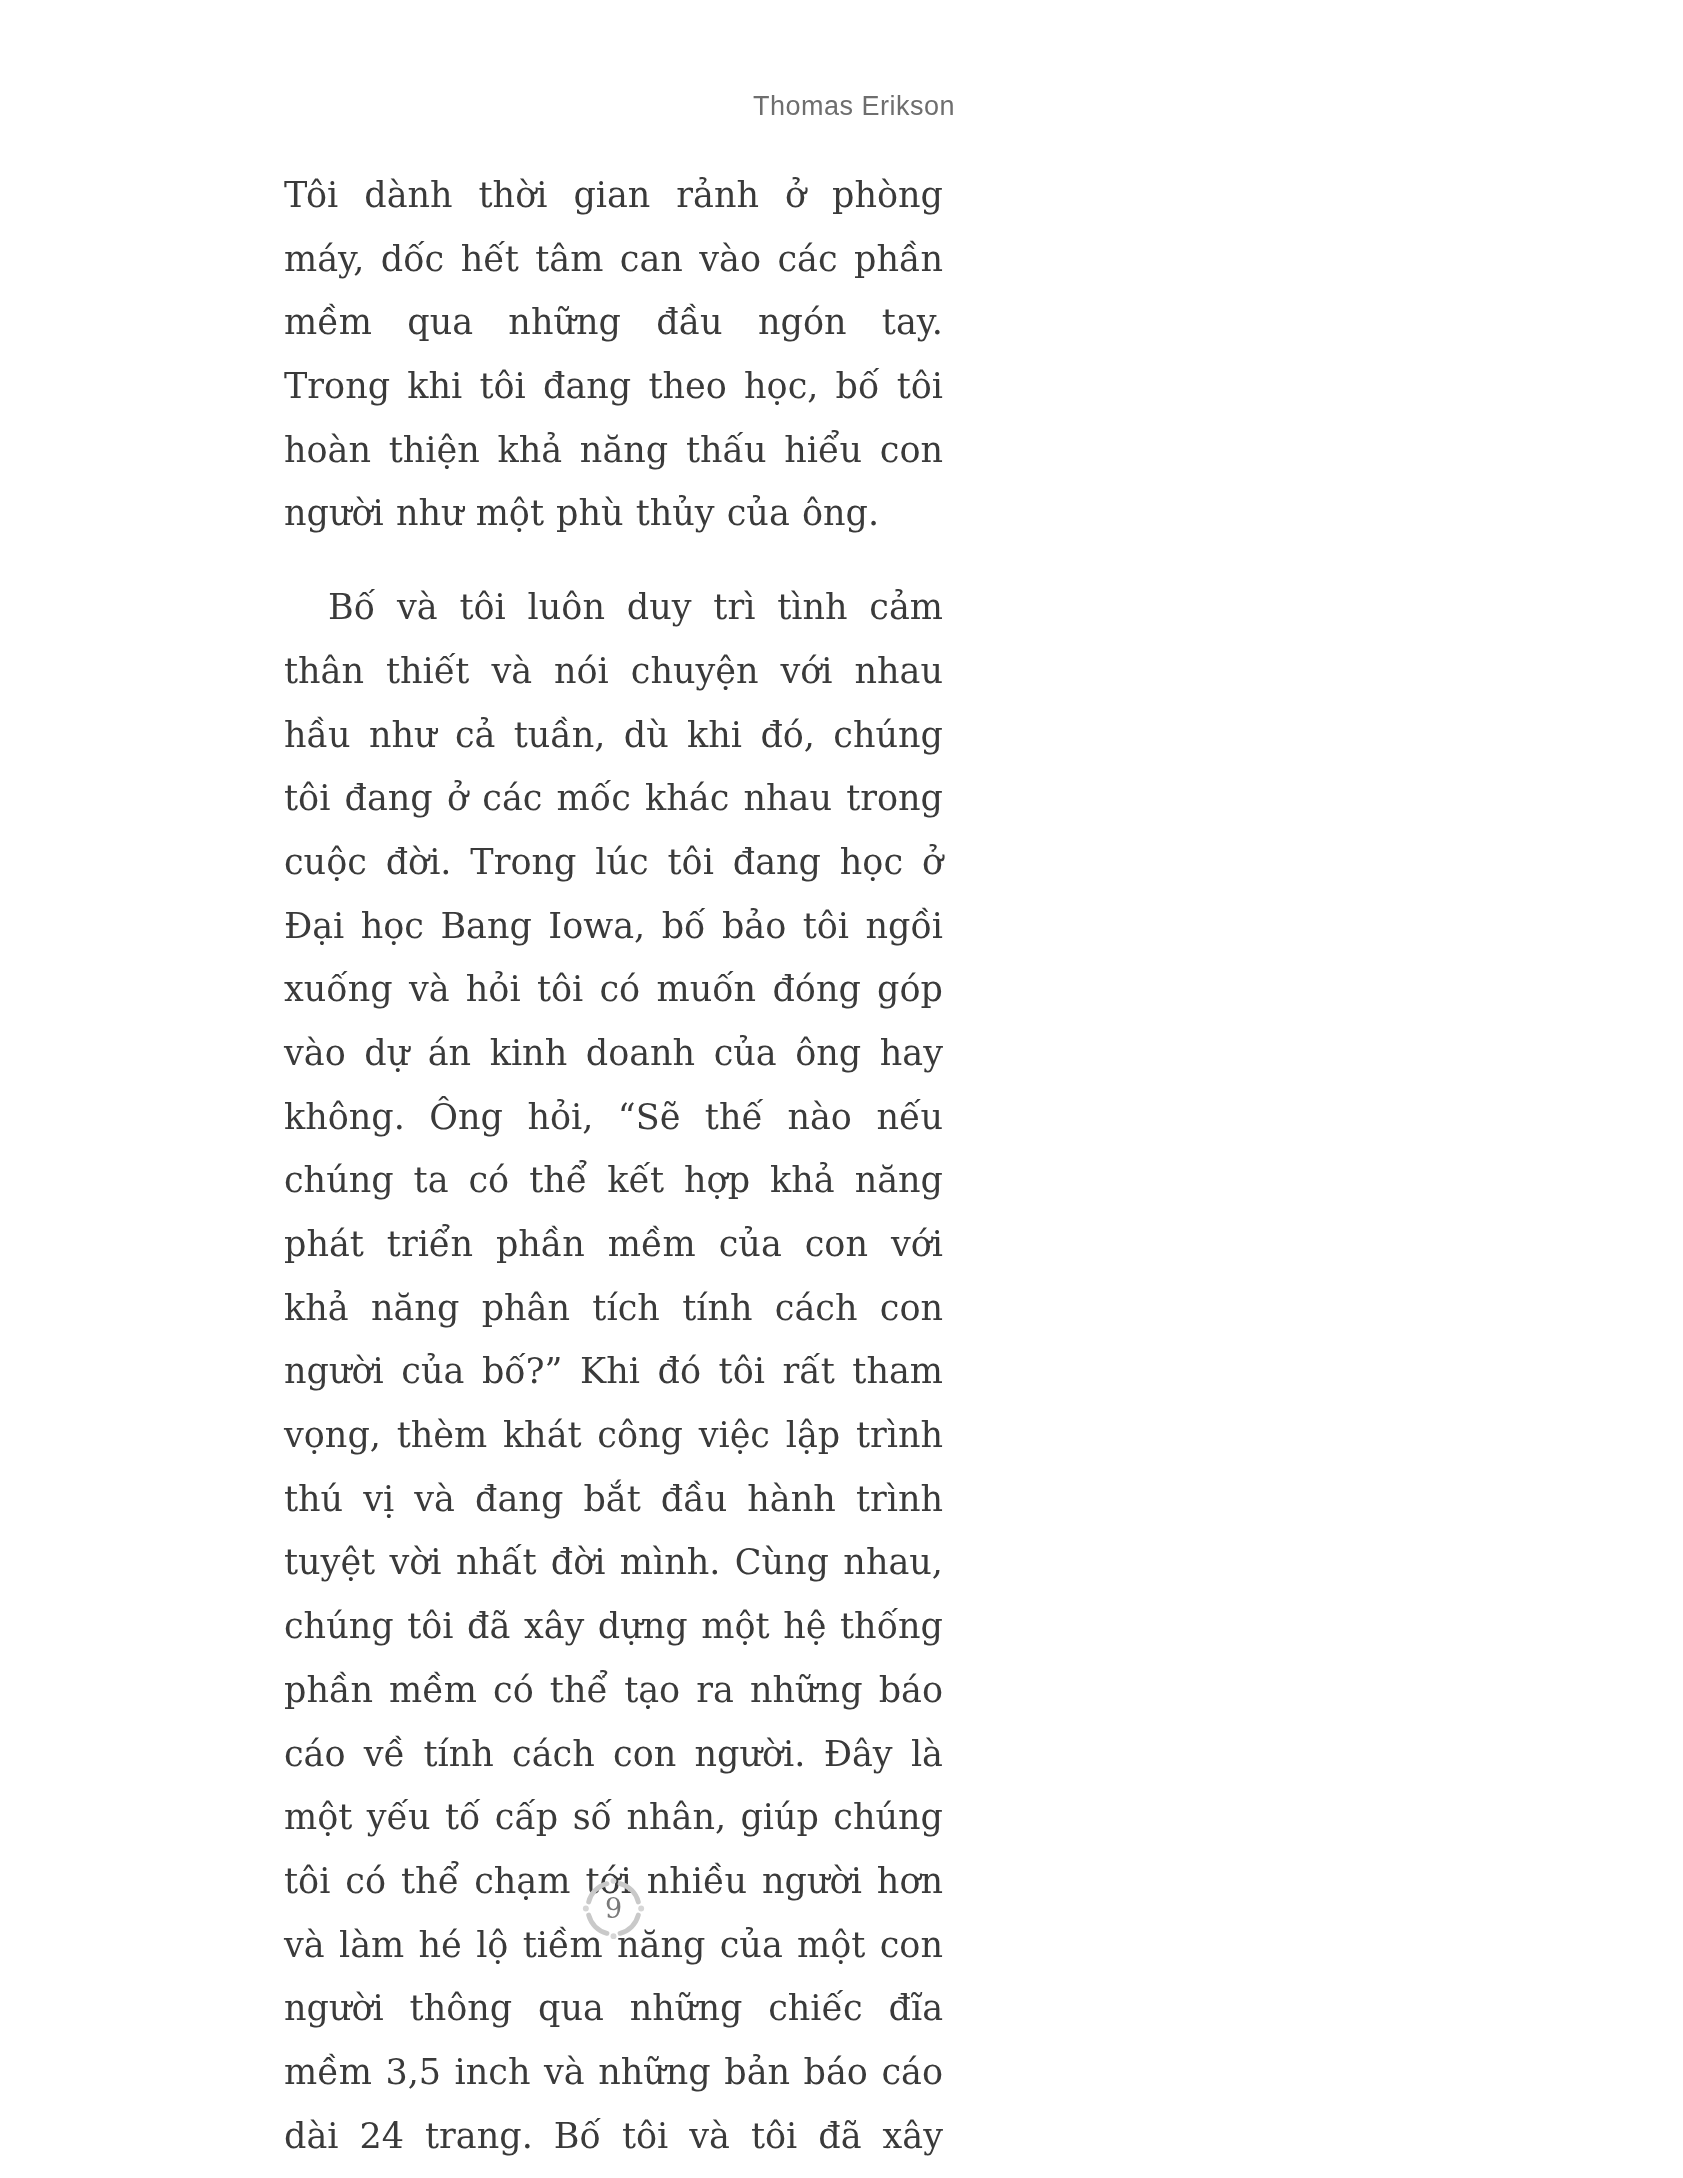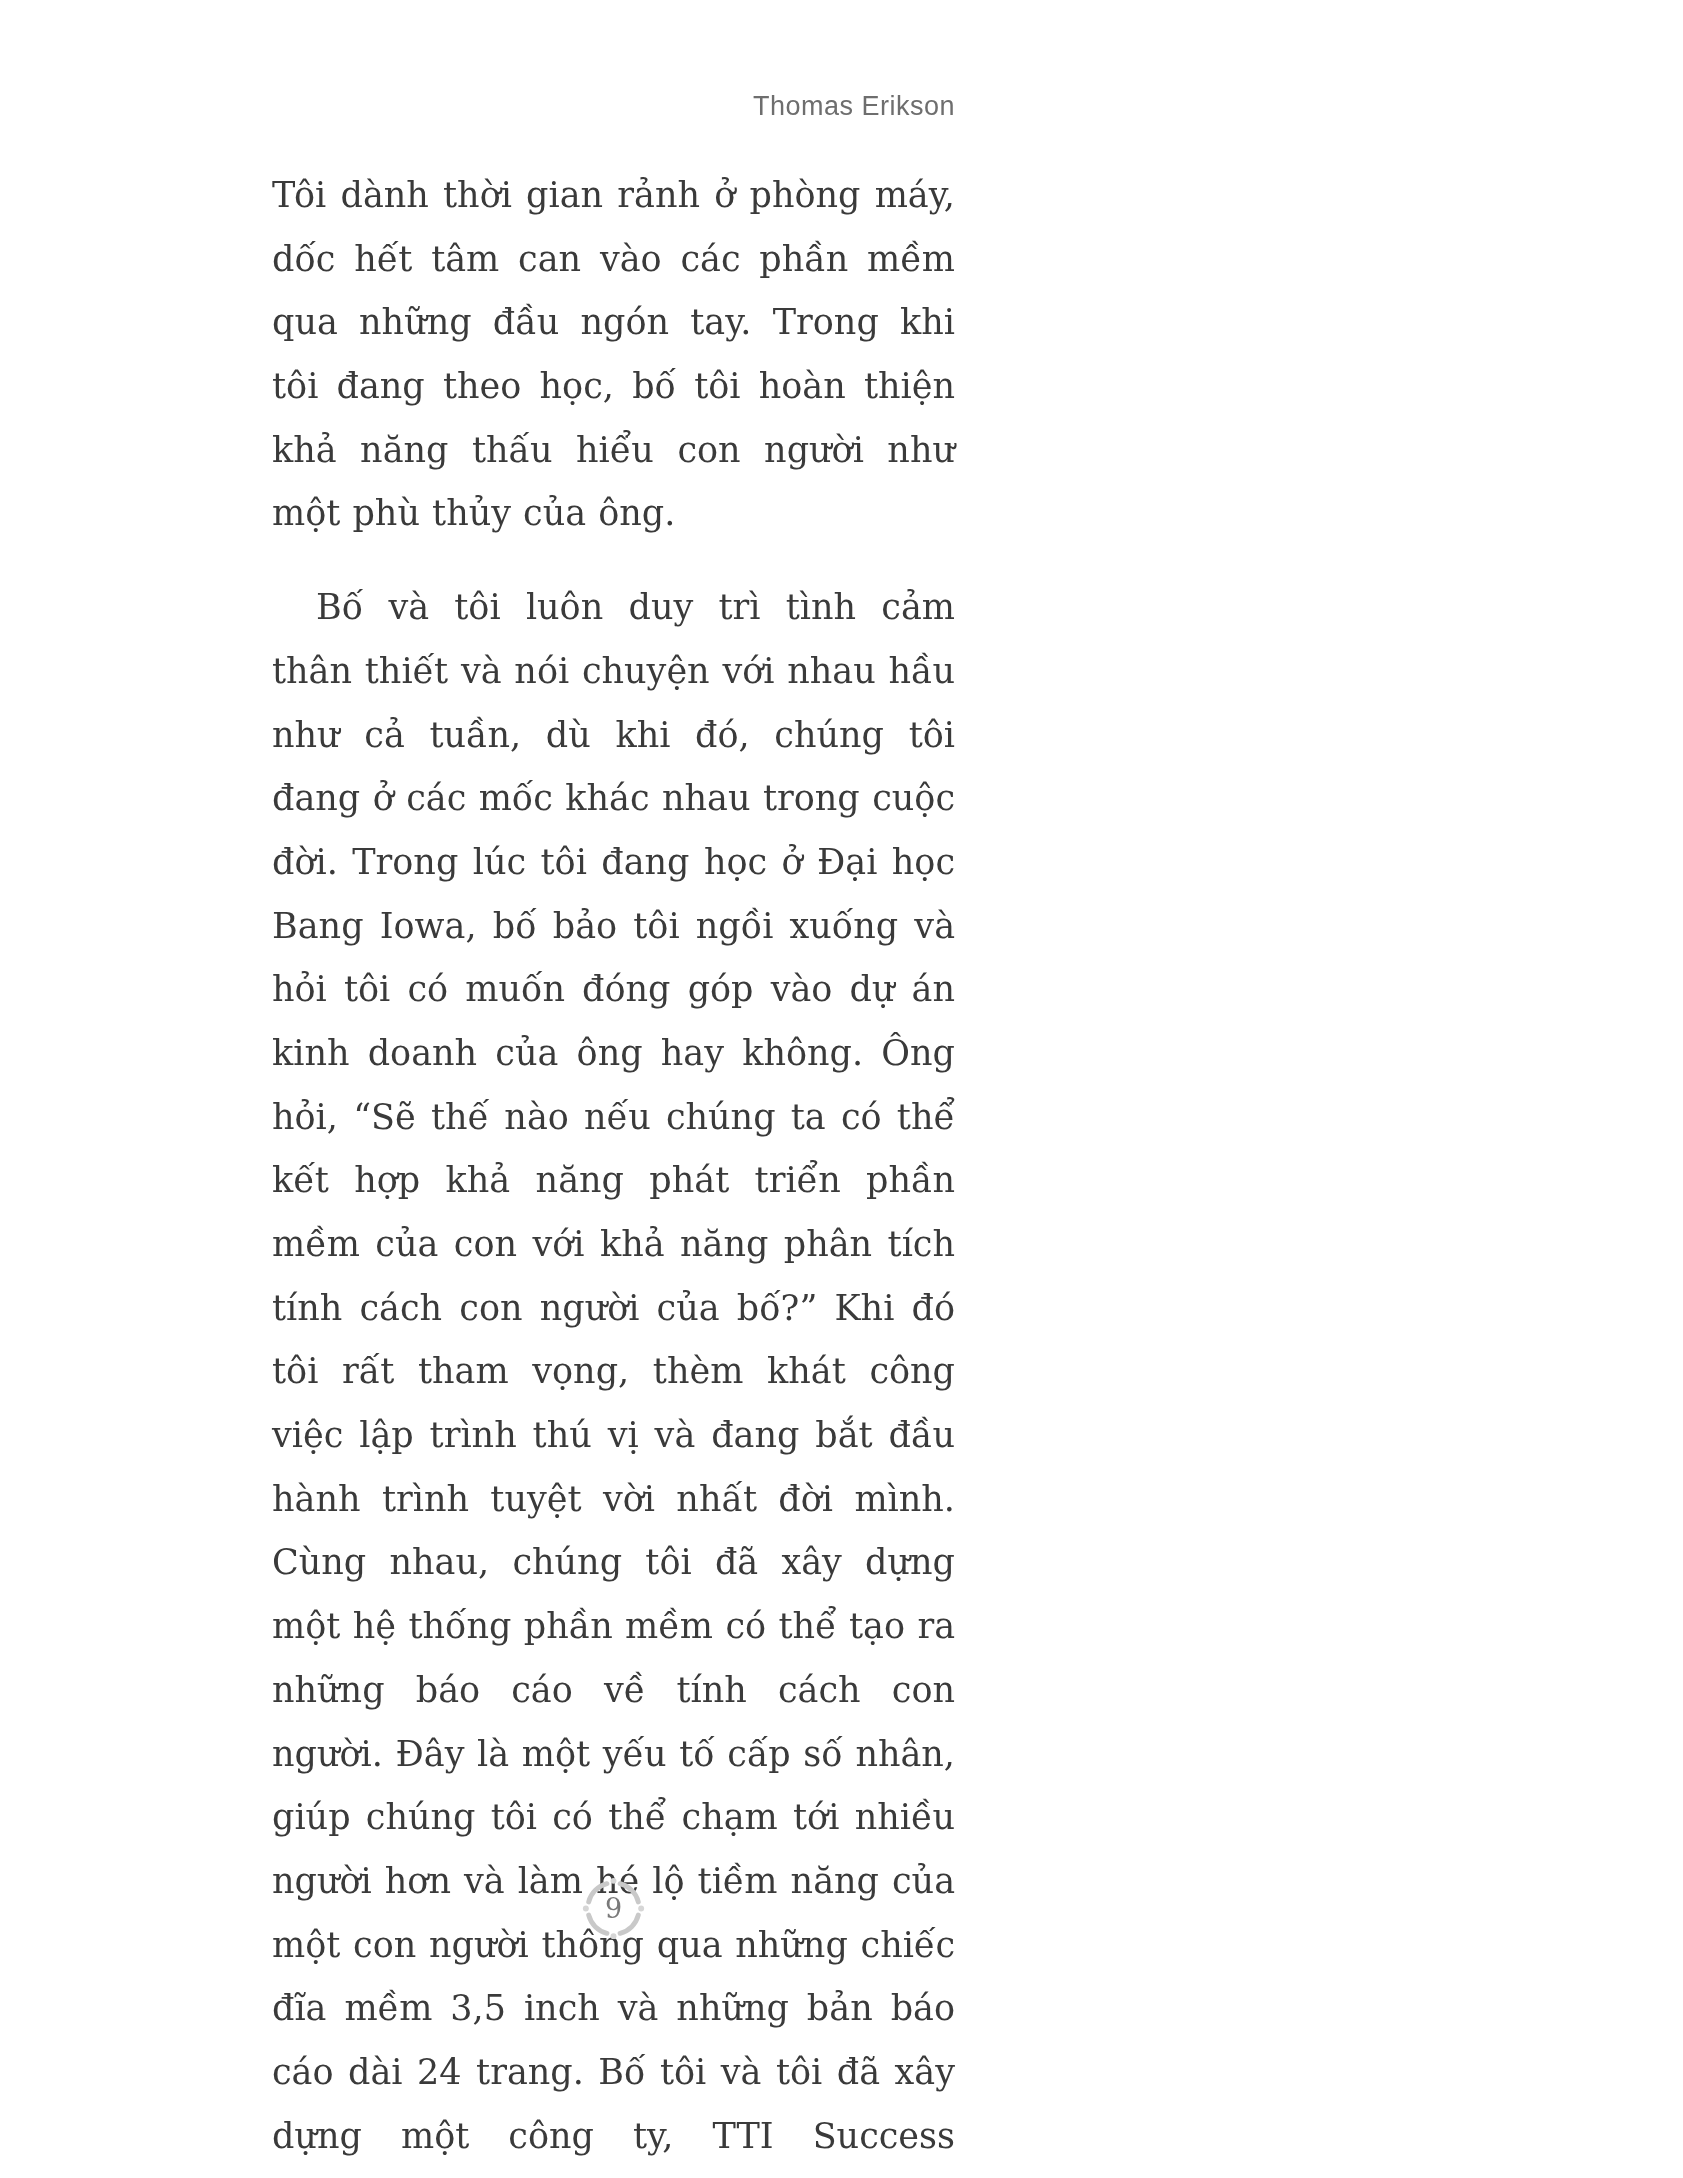--- a/index.html
+++ b/index.html
@@ -32,21 +32,21 @@
   }
   .body-text {
     margin-top: 42px;
     color: #3a3a3a;
     font-size: 35px;
     line-height: 1.82;
     text-align: justify;
     word-spacing: 1px;
   }
   .body-text p {
-    margin: 0;
+    margin: 12px;
   }
   .body-text p.indented {
     margin-top: 30px;
     text-indent: 44px;
   }
   .footer {
     position: absolute;
     left: 272px;
     top: 1869px;
     width: 683px;

